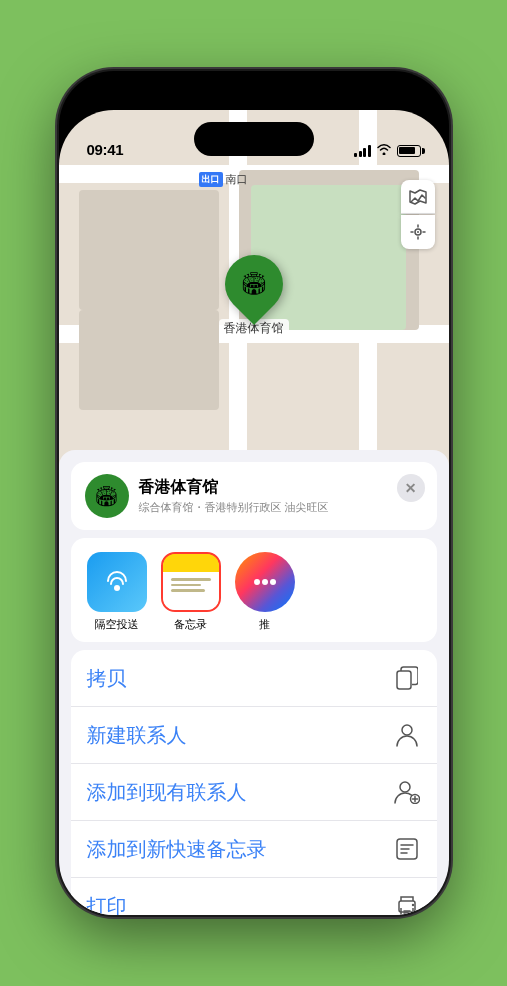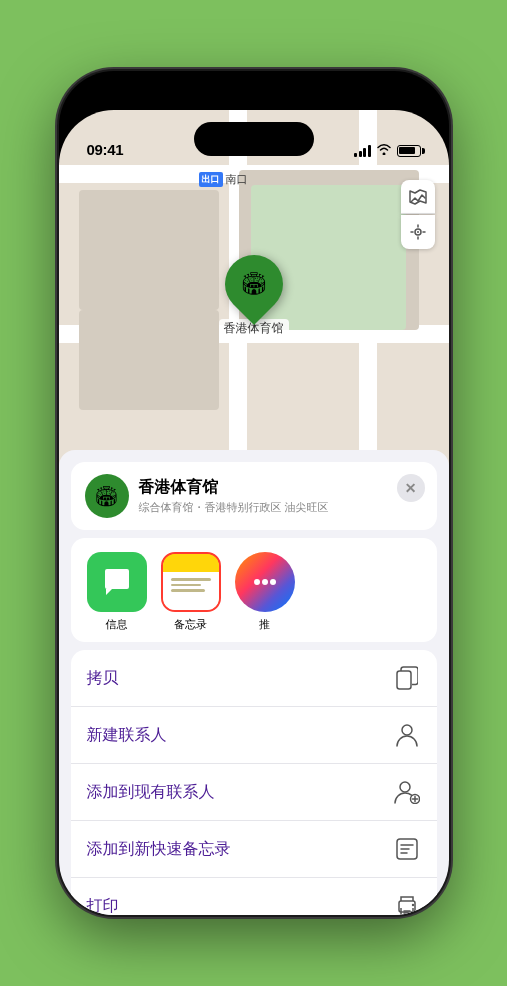--- a/index.html
+++ b/index.html
@@ -443,22 +443,22 @@
       padding: 14px 16px;
       border-bottom: 0.5px solid #e5e5ea;
       cursor: pointer;
     }
 
     .action-item:last-child {
       border-bottom: none;
     }
 
     .action-label {
-      font-size: 16px;
-      color: #4c1d95;
+      font-size: 20px;
+      color: #3b82f6;
     }
 
     .action-icon {
       width: 28px;
       height: 28px;
       display: flex;
       align-items: center;
       justify-content: center;
       color: #555;
       font-size: 18px;
@@ -555,29 +555,31 @@
         <div class="location-info">
           <div class="location-name">香港体育馆</div>
           <div class="location-subtitle">综合体育馆・香港特别行政区 油尖旺区</div>
         </div>
         <div class="close-btn">✕</div>
       </div>
 
       <div class="share-row">
         <div class="share-apps">
 
-
           <div class="share-app">
-            <div class="share-app-icon icon-messages">
-              <svg width="34" height="34" viewBox="0 0 34 34">
-                <path d="M5 6 Q5 4 7 4 L27 4 Q29 4 29 6 L29 22 Q29 24 27 24 L12 24 L6 30 L6 24 L7 24 Q5 24 5 22 Z" fill="white"></path>
+            <div class="share-app-icon icon-airdrop">
+              <svg width="32" height="32" viewBox="0 0 32 32">
+                <circle cx="16" cy="22" r="3" fill="white"></circle>
+                <path d="M10 18 C10 14.7 12.7 12 16 12 C19.3 12 22 14.7 22 18" stroke="white" stroke-width="2" fill="none" stroke-linecap="round"></path>
+                <path d="M7 15 C7 10.0 11.0 6 16 6 C21 6 25 10 25 15" stroke="white" stroke-width="2" fill="none" stroke-linecap="round"></path>
               </svg>
             </div>
-            <span class="share-app-label">信息</span>
-          </div>
+            <span class="share-app-label">隔空投送</span>
+          </div>
+
 
 
           <div class="share-app">
             <div class="share-app-icon icon-notes" style="position:relative; overflow:hidden;">
               <div style="position:absolute;top:0;left:0;right:0;height:22px;background:#ffd60a;border-radius:12px 12px 0 0;"></div>
               <div style="position:absolute;bottom:0;left:0;right:0;height:38px;background:#fff;border-radius:0 0 12px 12px;padding:6px 8px;display:flex;flex-direction:column;gap:3px;">
                 <div style="height:2.5px;background:#c0b88a;border-radius:2px;width:100%;"></div>
                 <div style="height:2.5px;background:#c0b88a;border-radius:2px;width:75%;"></div>
                 <div style="height:2.5px;background:#c0b88a;border-radius:2px;width:85%;"></div>
               </div>

